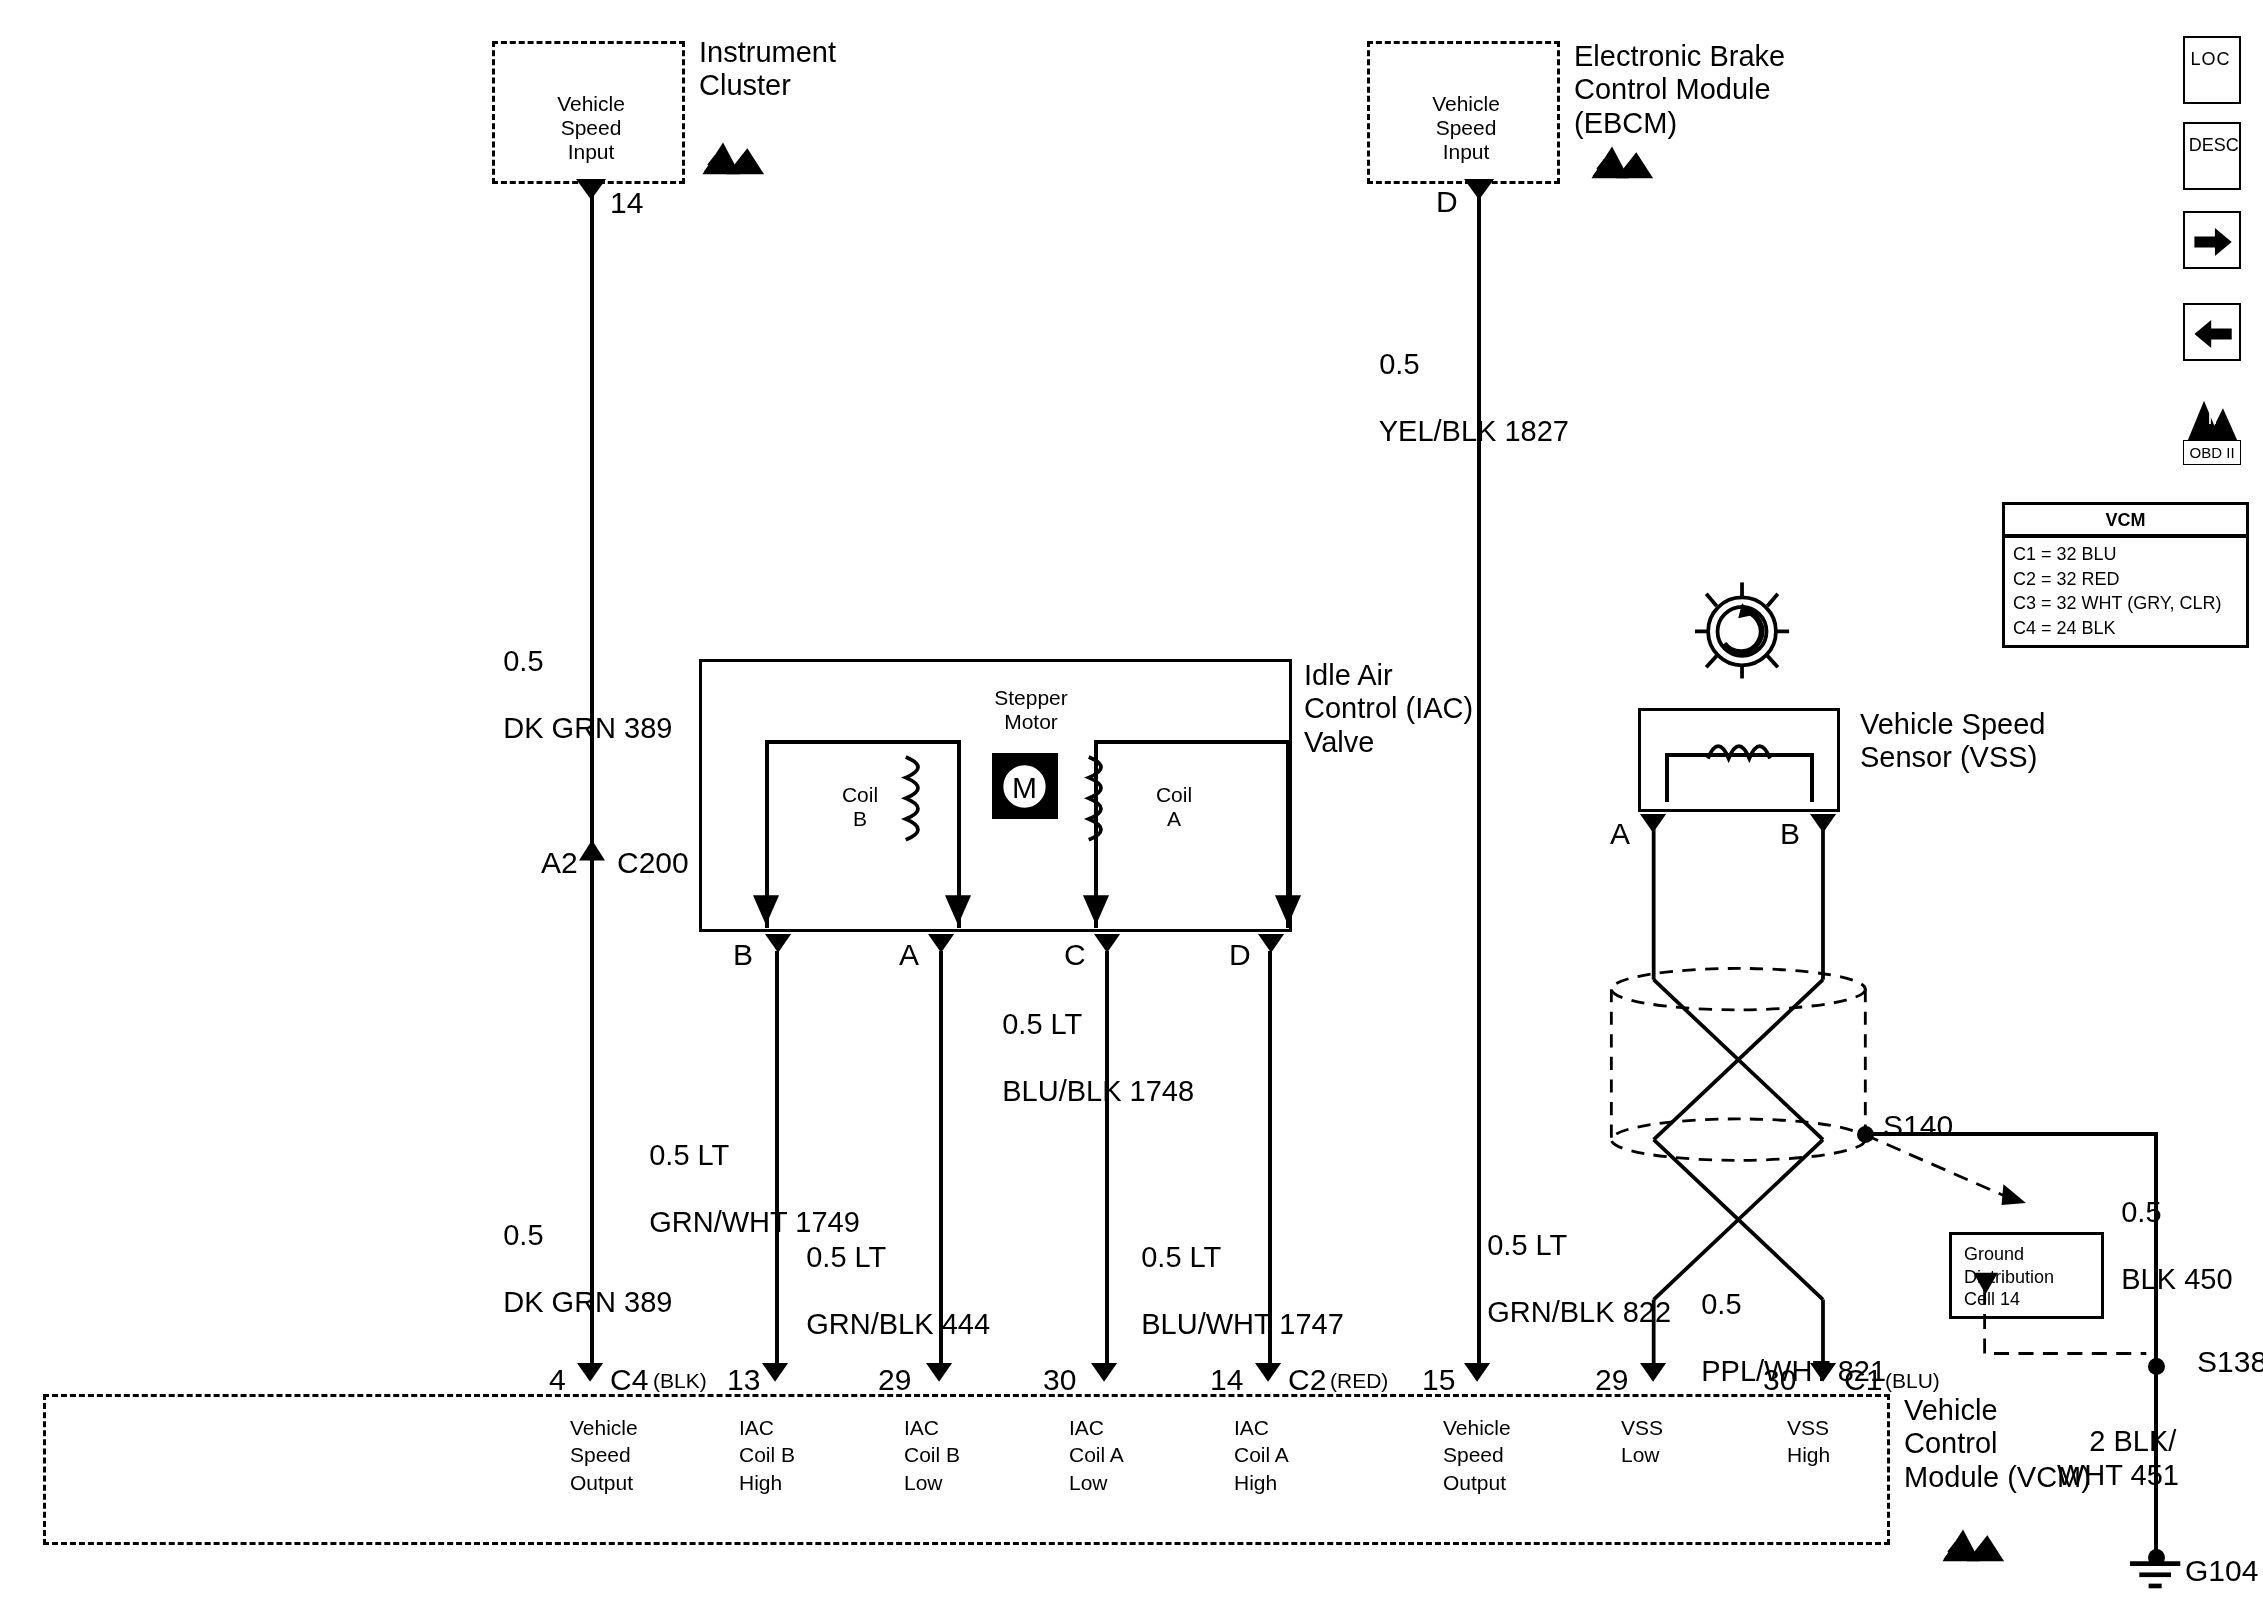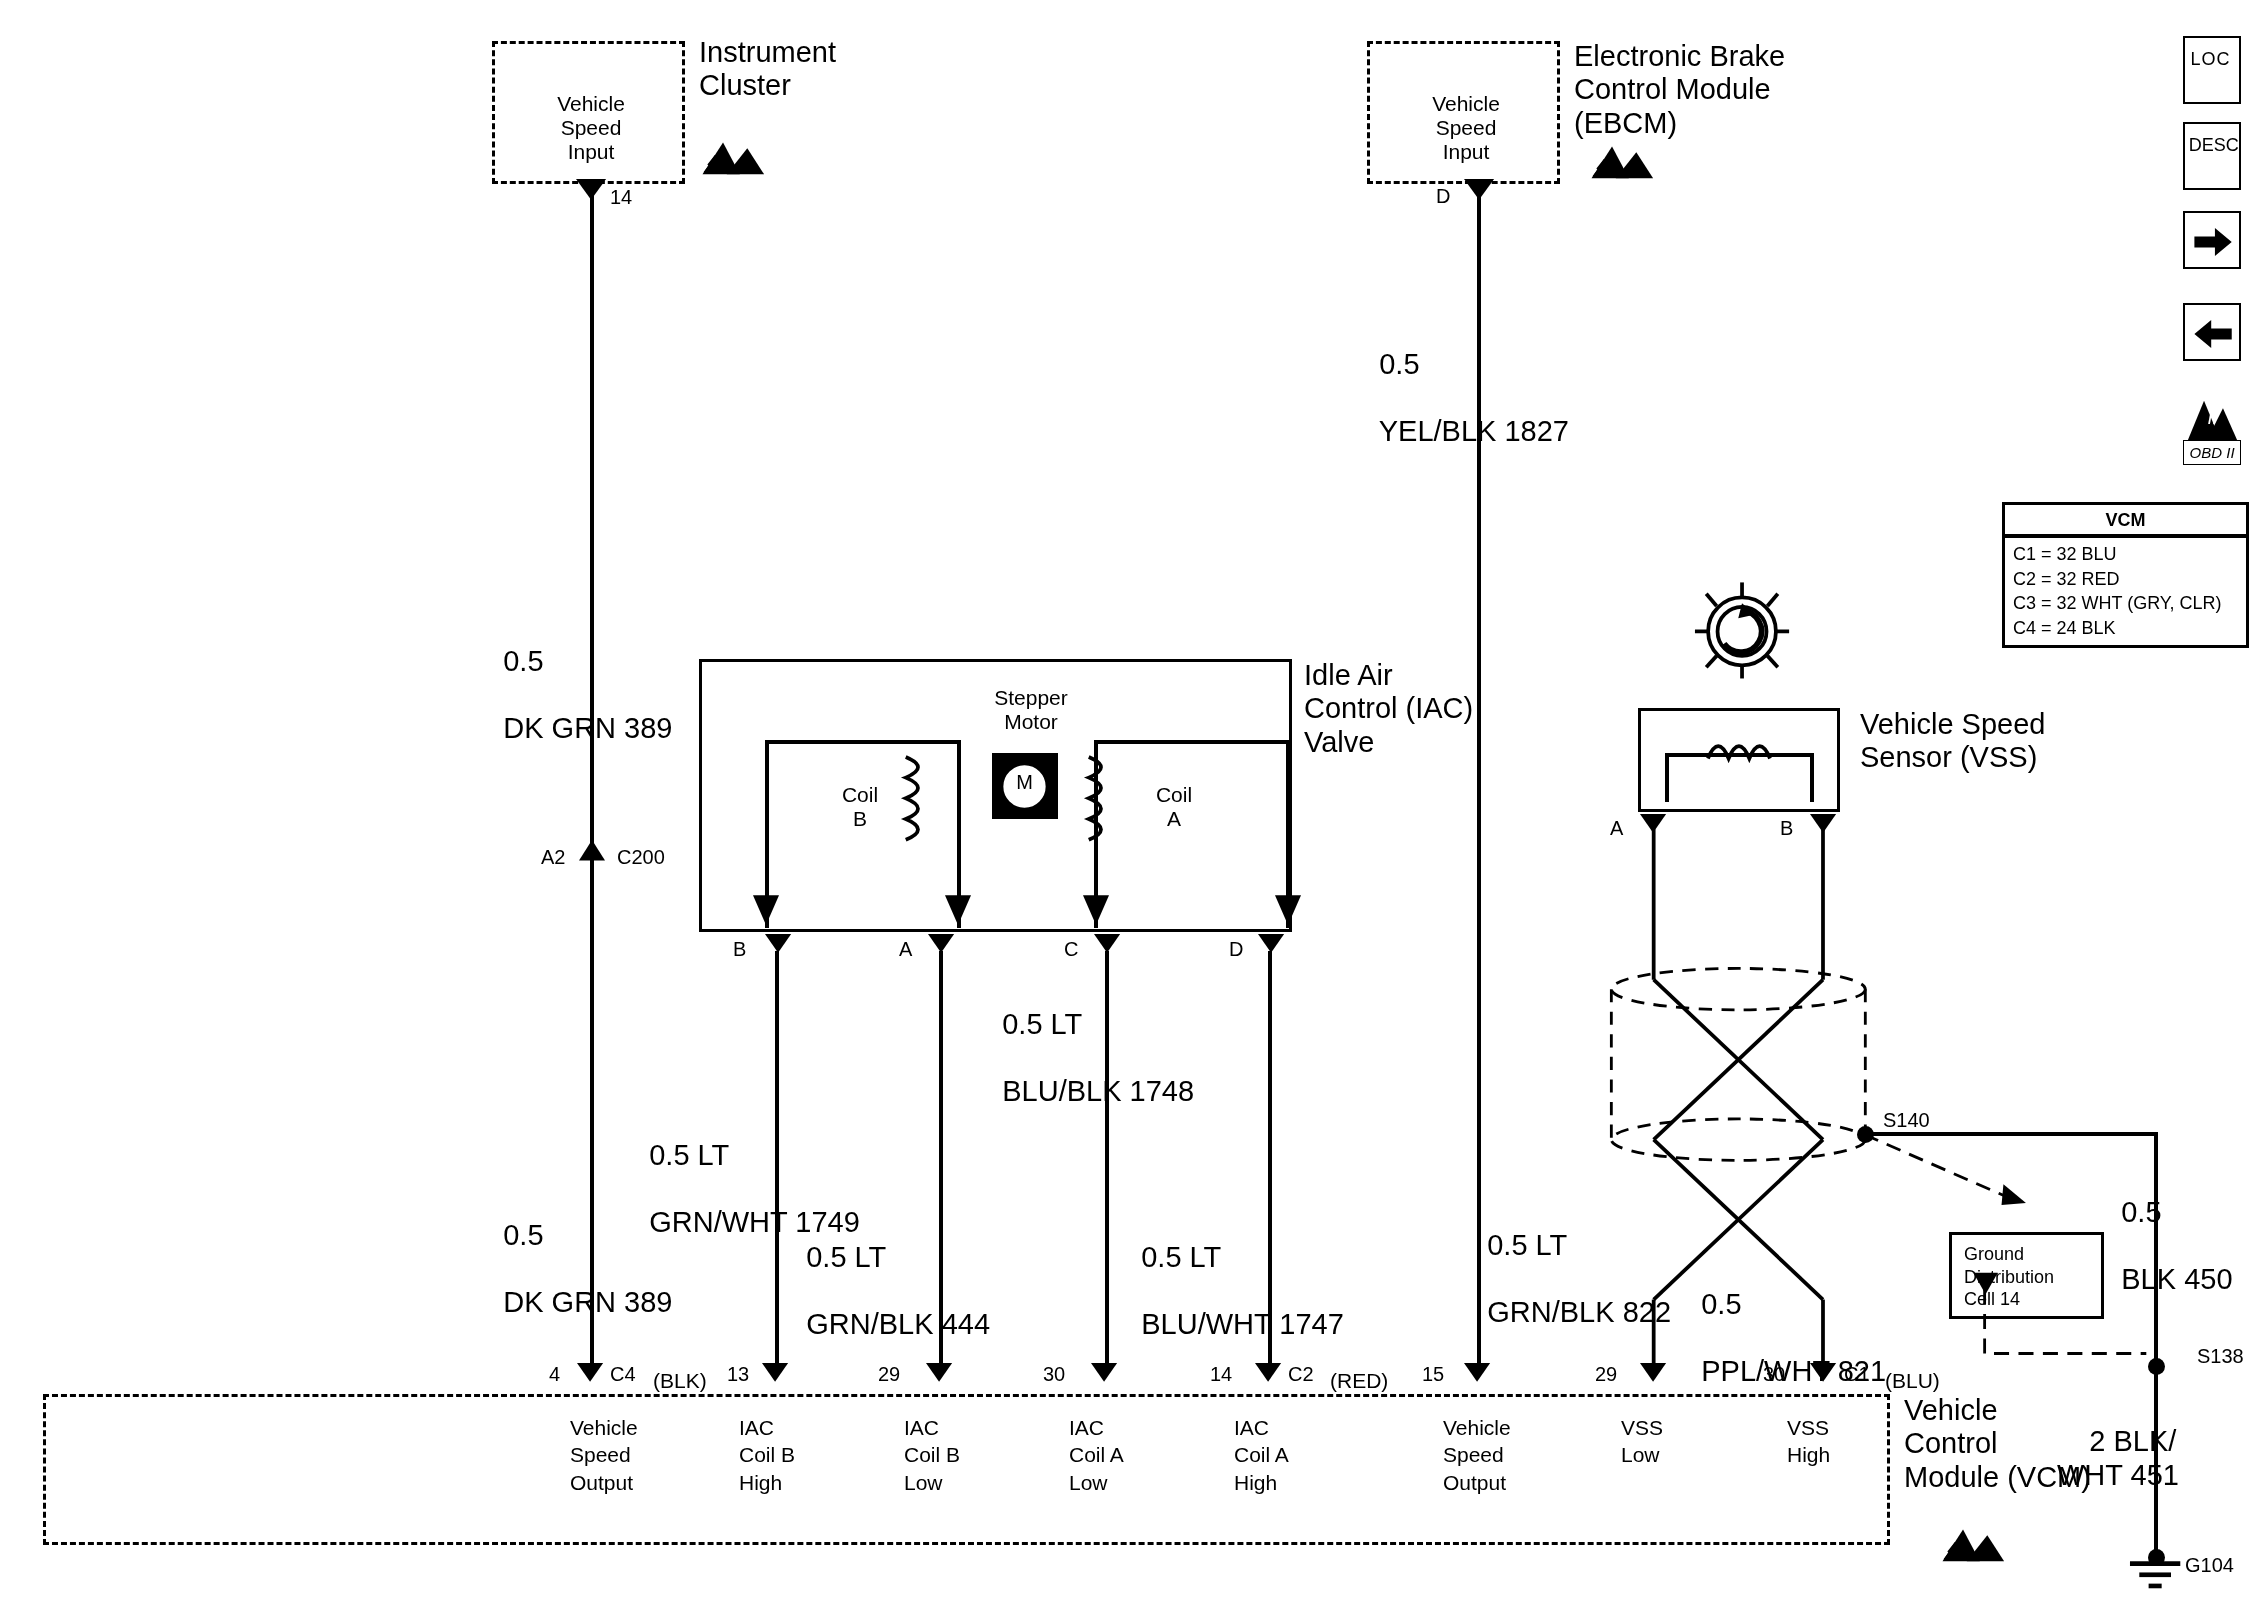--- a/index.html
+++ b/index.html
@@ -6,21 +6,21 @@
   body { font-family:"Liberation Sans", sans-serif; color:#000; }
   #page {
     position:relative;
     width:2264px;
     height:1618px;
     background:#fff;
     overflow:hidden;
   }
   .lbl { position:absolute; white-space:pre; line-height:1.15; }
   .big  { font-size:29px; }
-  .med  { font-size:20px; }
+  .med  { font-size:30px; }
   .sml  { font-size:21px; }
   .xsml { font-size:18px; }
   .wire { position:absolute; background:#000; }
   .vw { width:3.8px; }
   .hw { height:3.8px; }
   .box { position:absolute; border:3.8px solid #000; box-sizing:border-box; }
   .dashbox { position:absolute; border:3.8px dashed #000; box-sizing:border-box; }
   .ctr { text-align:center; }
   .dot { position:absolute; width:17px; height:17px; background:#000; border-radius:50%; }
   svg { position:absolute; overflow:visible; }
@@ -365,21 +365,21 @@
   <div class="navbtn" style="left:2183px; top:211px; width:58px; height:58px;">
     <svg style="left:9.4px; top:15px; width:40px; height:28px;" viewBox="0 0 42 30" width="40" height="28">
       <polygon points="0,9 22,9 22,0 40,15 22,30 22,21 0,21" fill="#000"></polygon>
     </svg>
   </div>
   <div class="navbtn" style="left:2183px; top:303px; width:58px; height:58px;">
     <svg style="left:9.4px; top:15px; width:40px; height:28px;" viewBox="0 0 42 30" width="40" height="28">
       <polygon points="40,9 18,9 18,0 0,15 18,30 18,21 40,21" fill="#000"></polygon>
     </svg>
   </div>
-  <div style="position:absolute; left:2183px; top:395px; width:58px; height:72px;font-style:italic;">
+  <div style="position:absolute; left:2183px; top:395px; width:58px; height:72px;">
     <svg style="left:3.8px; top:0px; width:53px; height:53px;" viewBox="0 0 56 56" width="53" height="53">
       <polygon points="0,50 18,6 36,50" fill="#000"></polygon>
       <polygon points="20,50 38,14 54,50" fill="#000"></polygon>
     </svg>
     <div class="lbl xsml" style="left: 24.5px; top: 13px; color: rgb(255, 255, 255); white-space: pre;">II</div>
     <div class="navbtn" style="left:0px; top:45px; width:58px; height:24.5px; border-width:1.9px;">
       <div class="lbl" style="left: 5.6px; top: 2.8px; font-size: 15px; white-space: pre;">OBD II</div>
     </div>
   </div>
 

